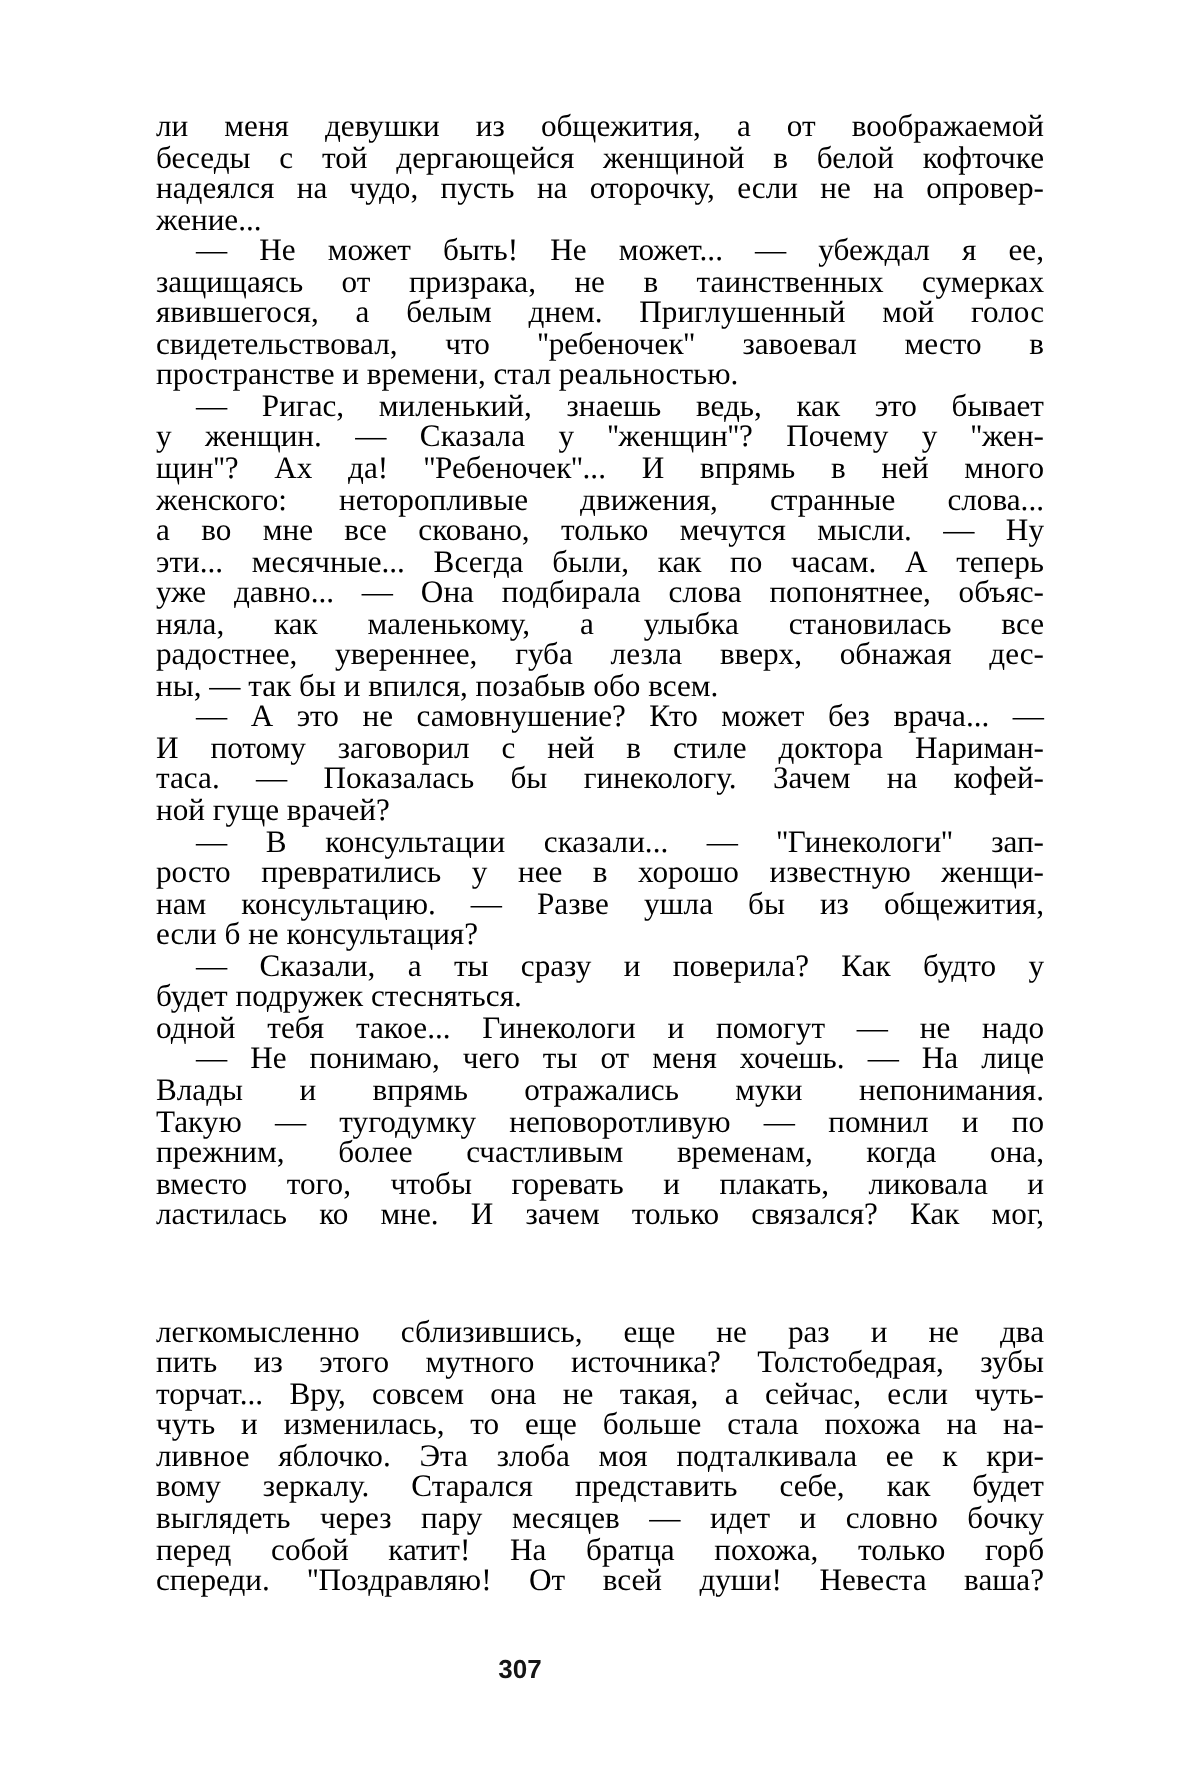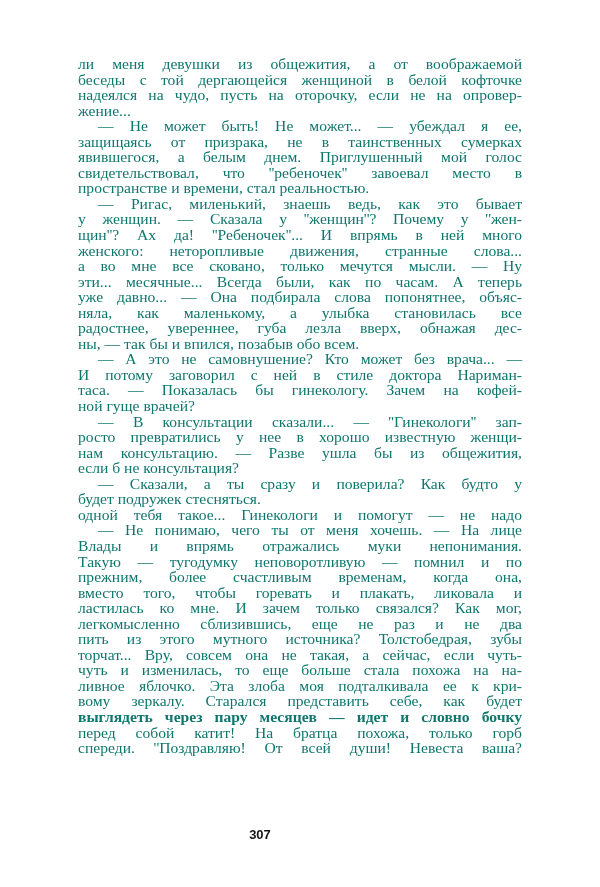--- a/index.html
+++ b/index.html
@@ -1,20 +1,20 @@
 <!DOCTYPE html>
 <html><head>
 <meta charset="utf-8">
 <style>
   html, body { margin: 0; padding: 0; background: #ffffff; }
   body { width: 600px; height: 887px; position: relative; overflow: hidden; }
   .page {
     position: absolute; left: 78px; top: 56px; width: 444px;
     font-family: "Liberation Serif", "DejaVu Serif", serif;
-    font-size: 15.6px; line-height: 15.55px; color: #0f766e;
+    font-size: 15.6px; line-height: 15.55px; color: #000000;
   }
   .line {
     display: block; height: 15.55px; white-space: nowrap;
     text-align: justify; text-align-last: justify;
     overflow: visible;
   }
   .line.last { text-align-last: left; }
   .line.indent { padding-left: 20px; }
   .pagenum {
     position: absolute; left: 0; width: 520px; top: 827px; text-align: center;
@@ -55,23 +55,23 @@
     <span class="line last" style="white-space: normal;">если б не консультация?</span>
     <span class="line indent" style="white-space: normal;">— Сказали, а ты сразу и поверила? Как будто у</span>
     <span class="line last" style="white-space: normal;">будет подружек стесняться.</span>
     <span class="line" style="white-space: normal;">одной тебя такое... Гинекологи и помогут — не надо</span>
     <span class="line indent" style="white-space: normal;">— Не понимаю, чего ты от меня хочешь. — На лице</span>
     <span class="line" style="white-space: normal;">Влады и впрямь отражались муки непонимания.</span>
     <span class="line" style="white-space: normal;">Такую — тугодумку неповоротливую — помнил и по</span>
     <span class="line" style="white-space: normal;">прежним, более счастливым временам, когда она,</span>
     <span class="line" style="white-space: normal;">вместо того, чтобы горевать и плакать, ликовала и</span>
     <span class="line" style="white-space: normal;">ластилась ко мне. И зачем только связался? Как мог,</span>
-    <span class="line" style="white-space: normal;">легкомысленно сблизившись, еще не раз и не два</span>
+    <span class="line" style="white-space: normal; margin-top: 43px;">легкомысленно сблизившись, еще не раз и не два</span>
     <span class="line" style="white-space: normal;">пить из этого мутного источника? Толстобедрая, зубы</span>
     <span class="line" style="white-space: normal;">торчат... Вру, совсем она не такая, а сейчас, если чуть-</span>
     <span class="line" style="white-space: normal;">чуть и изменилась, то еще больше стала похожа на на-</span>
     <span class="line" style="white-space: normal;">ливное яблочко. Эта злоба моя подталкивала ее к кри-</span>
     <span class="line" style="white-space: normal;">вому зеркалу. Старался представить себе, как будет</span>
-    <span class="line" style="white-space: normal; font-weight: bold;">выглядеть через пару месяцев — идет и словно бочку</span>
+    <span class="line" style="white-space: normal;">выглядеть через пару месяцев — идет и словно бочку</span>
     <span class="line" style="white-space: normal;">перед собой катит! На братца похожа, только горб</span>
     <span class="line" style="white-space: normal;">спереди. ''Поздравляю! От всей души! Невеста ваша?</span>
   </div>
 <div class="pagenum">307</div>
 
 </body></html>

